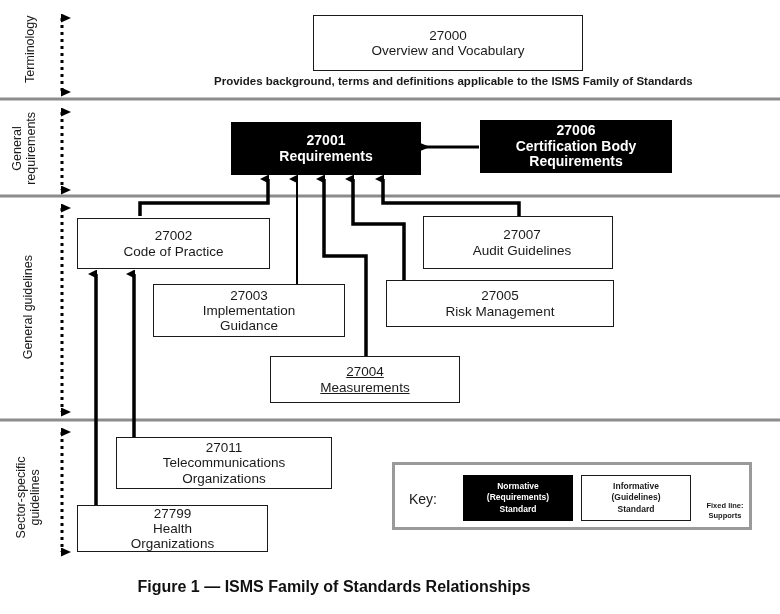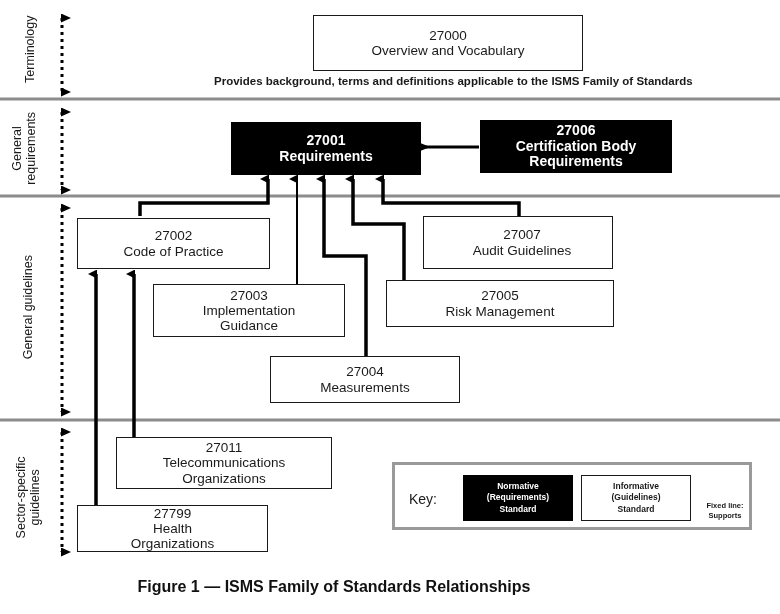--- a/index.html
+++ b/index.html
@@ -256,21 +256,21 @@
     <span class="num">27003</span>
     <span class="nm">Implementation
 Guidance</span>
   </div>
 
   <div class="node informative" style="left:386px; top:280px; width:228px; height:47px;">
     <span class="num">27005</span>
     <span class="nm">Risk Management</span>
   </div>
 
-  <div class="node informative" style="left:270px; top:356px; width:190px; height:47px;">
+  <div class="node informative" style="left:270px; top:356px; width:190px; height:47px;text-decoration:underline;">
     <span class="num">27004</span>
     <span class="nm">Measurements</span>
   </div>
 
   <div class="node informative" style="left:116px; top:437px; width:216px; height:52px; white-space:pre-line;">
     <span class="num">27011</span>
     <span class="nm">Telecommunications
 Organizations</span>
   </div>
 

